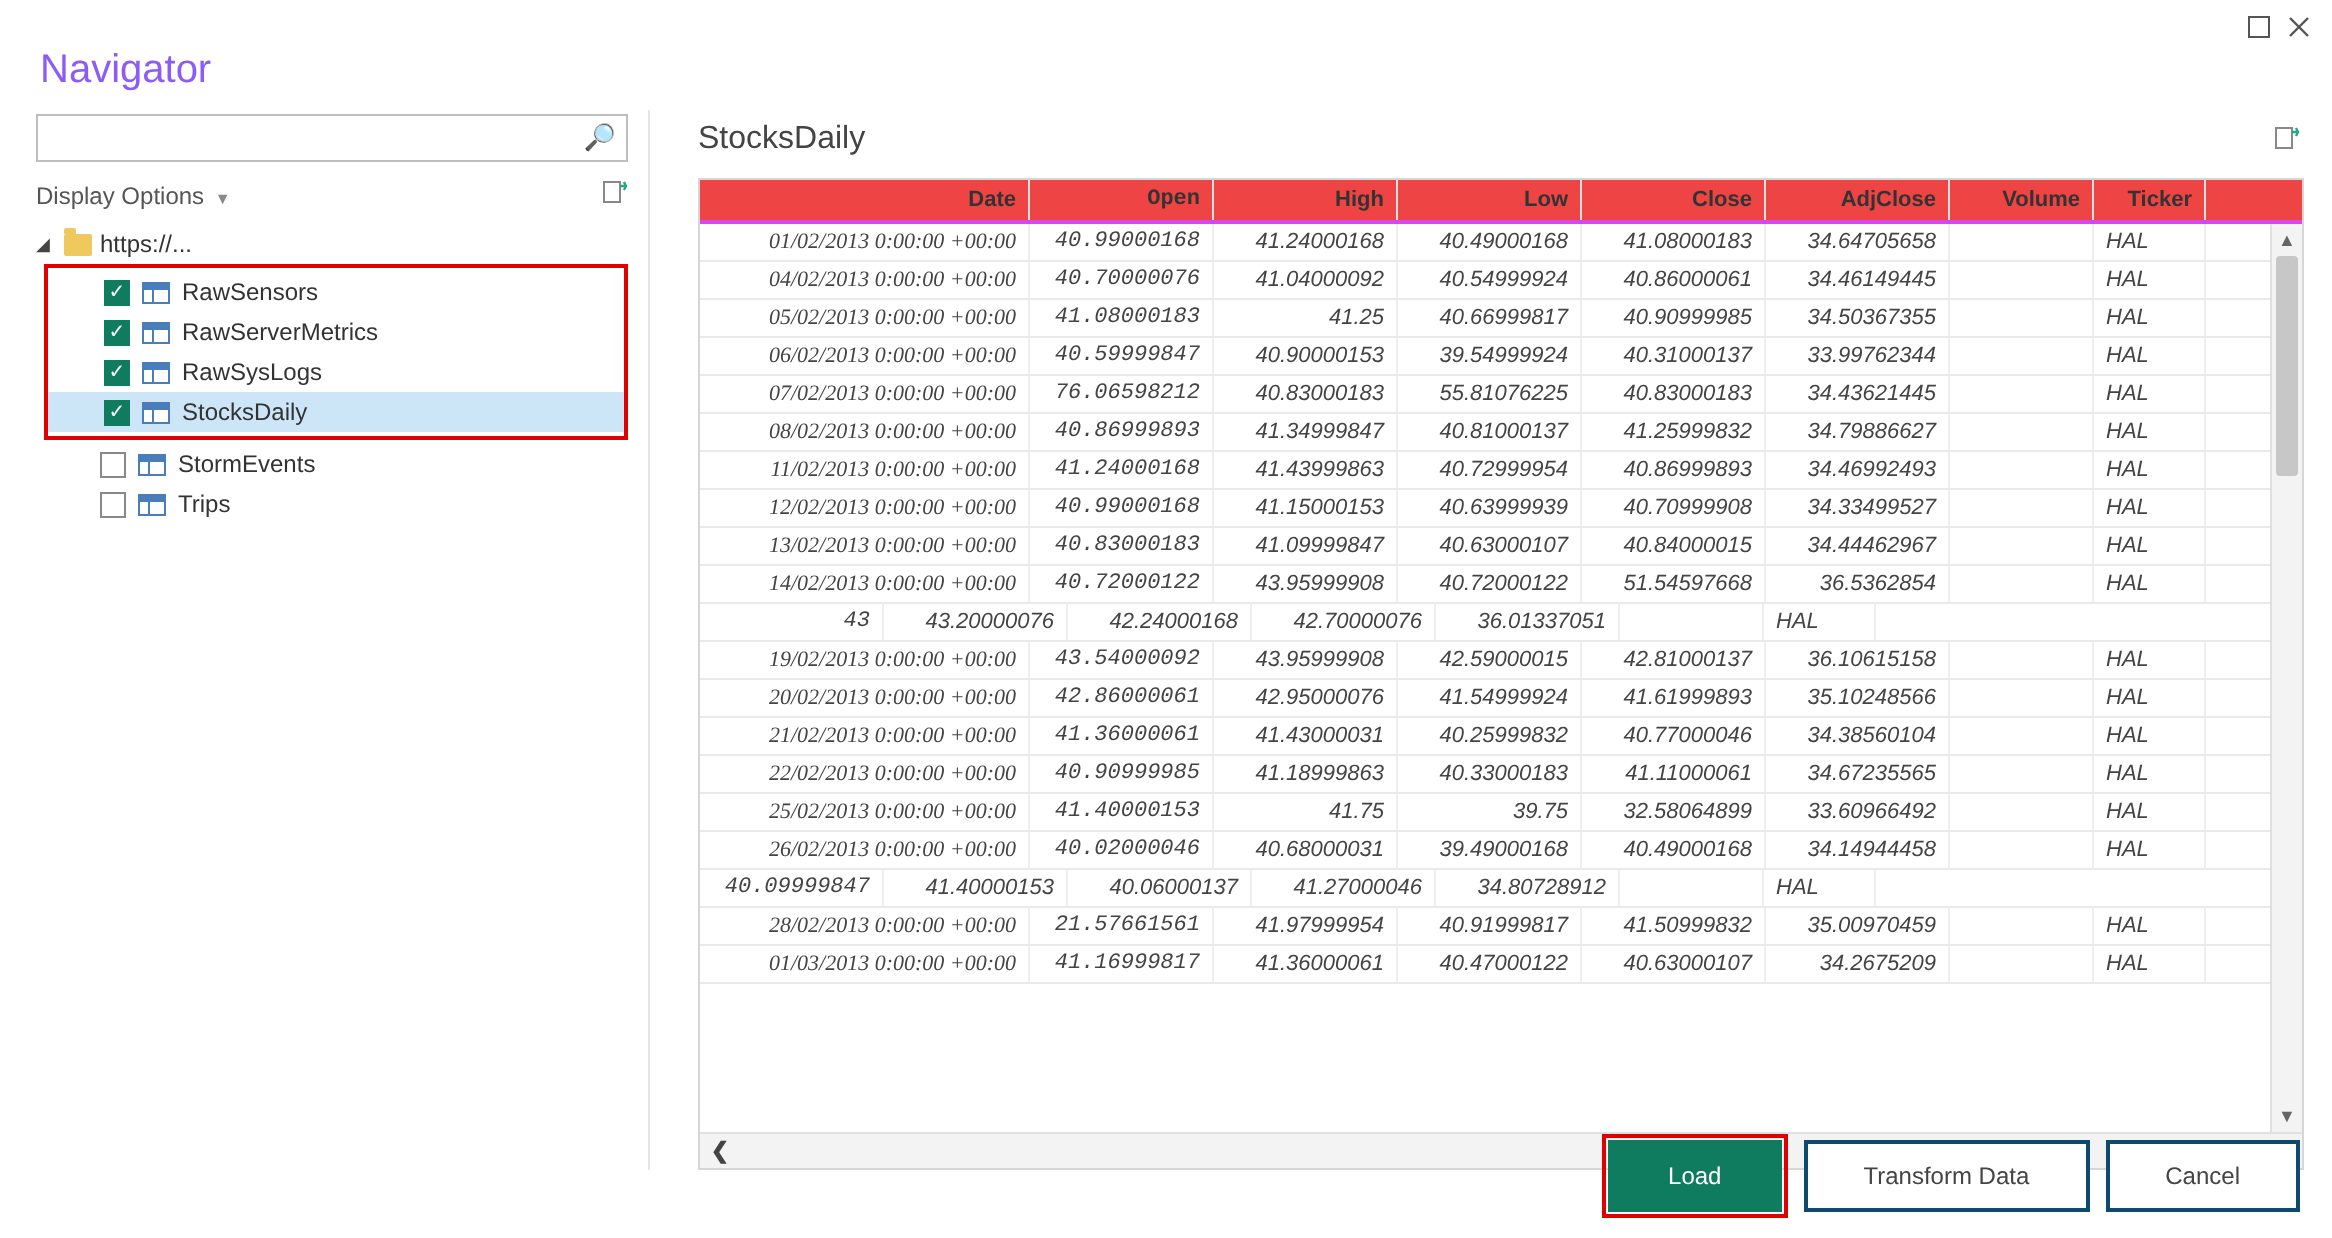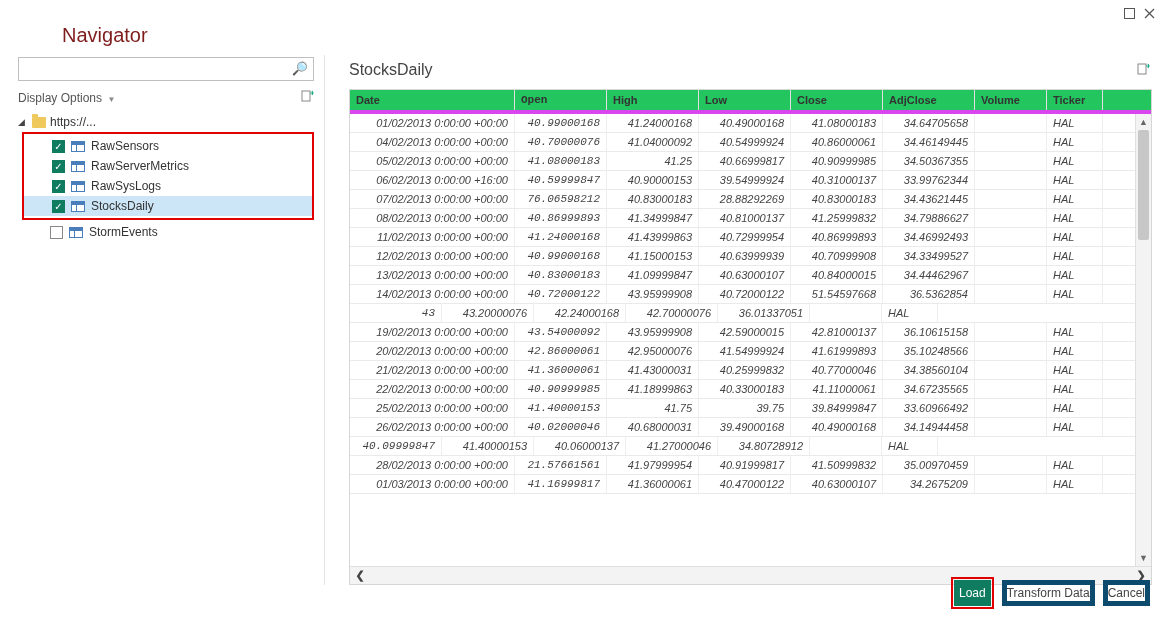--- a/index.html
+++ b/index.html
@@ -1,19 +1,19 @@
 <!DOCTYPE html>
 <html><head>
 <meta charset="utf-8">
 <style>
 * { box-sizing: border-box; margin: 0; padding: 0; }
 body { font-family: "Segoe UI", Arial, sans-serif; font-size: 12px; background: #fff; color: #333; width: 1166px; height: 619px; position: relative; overflow: hidden; }
 .titlebar { display: flex; align-items: center; justify-content: flex-end; padding: 6px 10px 0 0; gap: 6px; }
 .tb-btn { width: 14px; height: 14px; display: flex; align-items: center; justify-content: center; color: #555; }
-.header { font-size: 20px; font-weight: 400; padding: 4px 20px 8px 20px; color: #7f1d1d; margin-left: 42px; }
+.header { font-size: 20px; font-weight: 400; padding: 4px 20px 8px 20px; color: #8b5cf6; }
 .main { display: flex; height: 530px; }
 .left { width: 325px; padding: 0 10px 0 18px; border-right: 1px solid #e5e5e5; }
 .search-row { position: relative; margin-bottom: 8px; margin-top: 2px; }
 .search-input { width: 100%; height: 24px; border: 1px solid #bfbfbf; padding: 2px 26px 2px 6px; font-family: inherit; font-size: 12px; }
 .search-icon { position: absolute; right: 6px; top: 4px; color: #888; font-size: 13px; transform: scaleX(-1); }
 .display-row { display: flex; align-items: center; justify-content: space-between; margin-bottom: 6px; }
 .display-opts { color: #555; font-size: 12px; cursor: pointer; }
 .tri-down { font-size: 8px; margin-left: 2px; color: #888; }
 .refresh-ic { color: #666; font-size: 13px; }
 .tree { font-size: 12px; }
@@ -26,37 +26,37 @@
 .tree-item { display: flex; align-items: center; gap: 6px; padding: 3px 2px 3px 28px; cursor: pointer; }
 .tree-item.selected { background: #cde6f7; }
 .chk { width: 13px; height: 13px; border: 1px solid #888; display: flex; align-items: center; justify-content: center; font-size: 10px; color: #fff; flex-shrink: 0; }
 .chk.checked { background: #0f7b5f; border-color: #0f7b5f; }
 .table-ic { width: 14px; height: 11px; border: 1px solid #4a7ebb; display: inline-block; position: relative; background: linear-gradient(#4a7ebb 0 35%, #fff 35% 100%); flex-shrink: 0; }
 .table-ic::after { content: ""; position: absolute; left: 4px; top: 0; bottom: 0; width: 1px; background: #4a7ebb; }
 .right { flex: 1; padding: 0 14px 0 24px; display: flex; flex-direction: column; overflow: hidden; }
 .rt-head { display: flex; align-items: center; justify-content: space-between; padding: 6px 2px 10px 0; }
 .rt-title { font-size: 16px; color: #444; }
 .grid-wrap { flex: 1; border: 1px solid #d6d6d6; display: flex; flex-direction: column; overflow: hidden; }
-.grid-head { display: flex; background: #22c55e; border-bottom: 4px solid #d946ef; font-size: 11px; color: #333; }
+.grid-head { display: flex; background: #ef4444; border-bottom: 2px solid #d946ef; font-size: 11px; color: #333; text-align: right; }
 .gh { padding: 4px 6px; border-right: 1px solid #e0e0e0; font-weight: 600; overflow: hidden; white-space: nowrap; }
 .grid-body-wrap { flex: 1; display: flex; overflow: hidden; position: relative; }
 .grid-body { flex: 1; overflow: hidden; }
 .grow { display: flex; border-bottom: 1px solid #eaeaea; font-size: 11px; color: #444; font-style: italic; }
 .gc { padding: 3px 6px; border-right: 1px solid #eee; text-align: right; overflow: hidden; white-space: nowrap; }
-.gc.date { font-style: italic; }
+.gc.date { font-style: italic; font-family: Liberation Serif, serif; }
 .gc.ticker { text-align: left; }
 .vsb { width: 16px; background: #f3f3f3; display: flex; flex-direction: column; align-items: center; border-left: 1px solid #e0e0e0; }
 .vsb-arrow { height: 16px; width: 100%; display: flex; align-items: center; justify-content: center; font-size: 9px; color: #666; cursor: pointer; }
 .vsb-track { flex: 1; width: 100%; position: relative; }
 .vsb-thumb { position: absolute; top: 0; left: 2px; right: 2px; height: 110px; background: #c7c7c7; border-radius: 2px; }
 .hsb { height: 18px; display: flex; align-items: center; background: #f3f3f3; border-top: 1px solid #e0e0e0; }
 .hsb-arrow { width: 20px; height: 100%; display: flex; align-items: center; justify-content: center; font-size: 11px; color: #444; cursor: pointer; font-weight: bold; }
 .hsb-track { flex: 1; height: 100%; }
 .footer { position: absolute; bottom: 10px; right: 16px; display: flex; gap: 8px; align-items: center; }
-.btn { height: 26px; padding: 0 0; border: 5px solid #0c4a6e; background: #fff; font-family: inherit; font-size: 12px; cursor: pointer; color: #444; }
+.btn { height: 36px; padding: 0 28px; border: 2px solid #0c4a6e; background: #fff; font-family: inherit; font-size: 12px; cursor: pointer; color: #444; }
 .btn.primary { background: #0f7b5f; border-color: #0f7b5f; color: #fff; }
 .btn-hl { border: 2px solid #e00000; padding: 1px; }
 .c-date  { width: 165px; }
 .c-open  { width: 92px; font-family: Liberation Mono, monospace; }
 .c-high  { width: 92px; }
 .c-low   { width: 92px; }
 .c-close { width: 92px; }
 .c-adj   { width: 92px; }
 .c-vol   { width: 72px; }
 .c-ticker{ width: 56px; }
@@ -125,20 +125,25 @@
               <span class="chk checked">✓</span>
               <span class="table-ic"></span>
               <span>StocksDaily</span>
             </div>
           </div>
           <div class="tree-item">
             <span class="chk"></span>
             <span class="table-ic"></span>
             <span>StormEvents</span>
           </div>
+          <div class="tree-item">
+            <span class="chk"></span>
+            <span class="table-ic"></span>
+            <span>Trips</span>
+          </div>
         </div>
     </div>
   </div>
 
   <div class="right">
     <div class="rt-head">
       <span class="rt-title">StocksDaily</span>
       <span>
         <svg width="14" height="14" viewBox="0 0 14 14">
             <rect x="2" y="2" width="8" height="10" fill="none" stroke="#888" stroke-width="1"></rect>
@@ -183,34 +188,34 @@
               <div class="gc c-date date">05/02/2013 0:00:00 +00:00</div>
               <div class="gc c-open">41.08000183</div>
               <div class="gc c-high">41.25</div>
               <div class="gc c-low">40.66999817</div>
               <div class="gc c-close">40.90999985</div>
               <div class="gc c-adj">34.50367355</div>
               <div class="gc c-vol"></div>
               <div class="gc c-ticker ticker">HAL</div>
             </div>
             <div class="grow">
-              <div class="gc c-date date">06/02/2013 0:00:00 +16:00</div>
+              <div class="gc c-date date">06/02/2013 0:00:00 +00:00</div>
               <div class="gc c-open">40.59999847</div>
               <div class="gc c-high">40.90000153</div>
               <div class="gc c-low">39.54999924</div>
               <div class="gc c-close">40.31000137</div>
               <div class="gc c-adj">33.99762344</div>
               <div class="gc c-vol"></div>
               <div class="gc c-ticker ticker">HAL</div>
             </div>
             <div class="grow">
               <div class="gc c-date date">07/02/2013 0:00:00 +00:00</div>
               <div class="gc c-open">76.06598212</div>
               <div class="gc c-high">40.83000183</div>
-              <div class="gc c-low">28.88292269</div>
+              <div class="gc c-low">55.81076225</div>
               <div class="gc c-close">40.83000183</div>
               <div class="gc c-adj">34.43621445</div>
               <div class="gc c-vol"></div>
               <div class="gc c-ticker ticker">HAL</div>
             </div>
             <div class="grow">
               <div class="gc c-date date">08/02/2013 0:00:00 +00:00</div>
               <div class="gc c-open">40.86999893</div>
               <div class="gc c-high">41.34999847</div>
               <div class="gc c-low">40.81000137</div>
@@ -306,21 +311,21 @@
               <div class="gc c-close">41.11000061</div>
               <div class="gc c-adj">34.67235565</div>
               <div class="gc c-vol"></div>
               <div class="gc c-ticker ticker">HAL</div>
             </div>
             <div class="grow">
               <div class="gc c-date date">25/02/2013 0:00:00 +00:00</div>
               <div class="gc c-open">41.40000153</div>
               <div class="gc c-high">41.75</div>
               <div class="gc c-low">39.75</div>
-              <div class="gc c-close">39.84999847</div>
+              <div class="gc c-close">32.58064899</div>
               <div class="gc c-adj">33.60966492</div>
               <div class="gc c-vol"></div>
               <div class="gc c-ticker ticker">HAL</div>
             </div>
             <div class="grow">
               <div class="gc c-date date">26/02/2013 0:00:00 +00:00</div>
               <div class="gc c-open">40.02000046</div>
               <div class="gc c-high">40.68000031</div>
               <div class="gc c-low">39.49000168</div>
               <div class="gc c-close">40.49000168</div>

